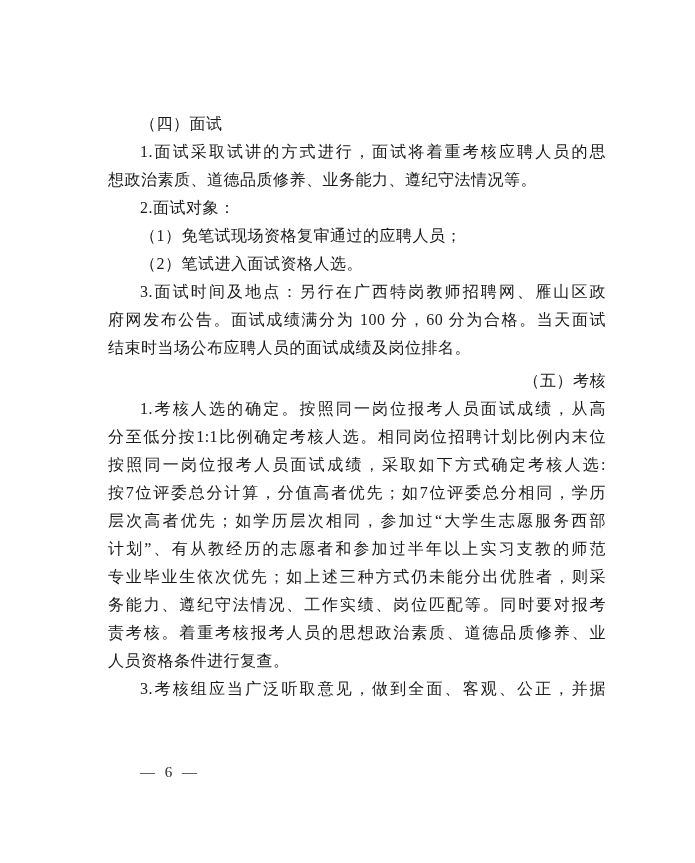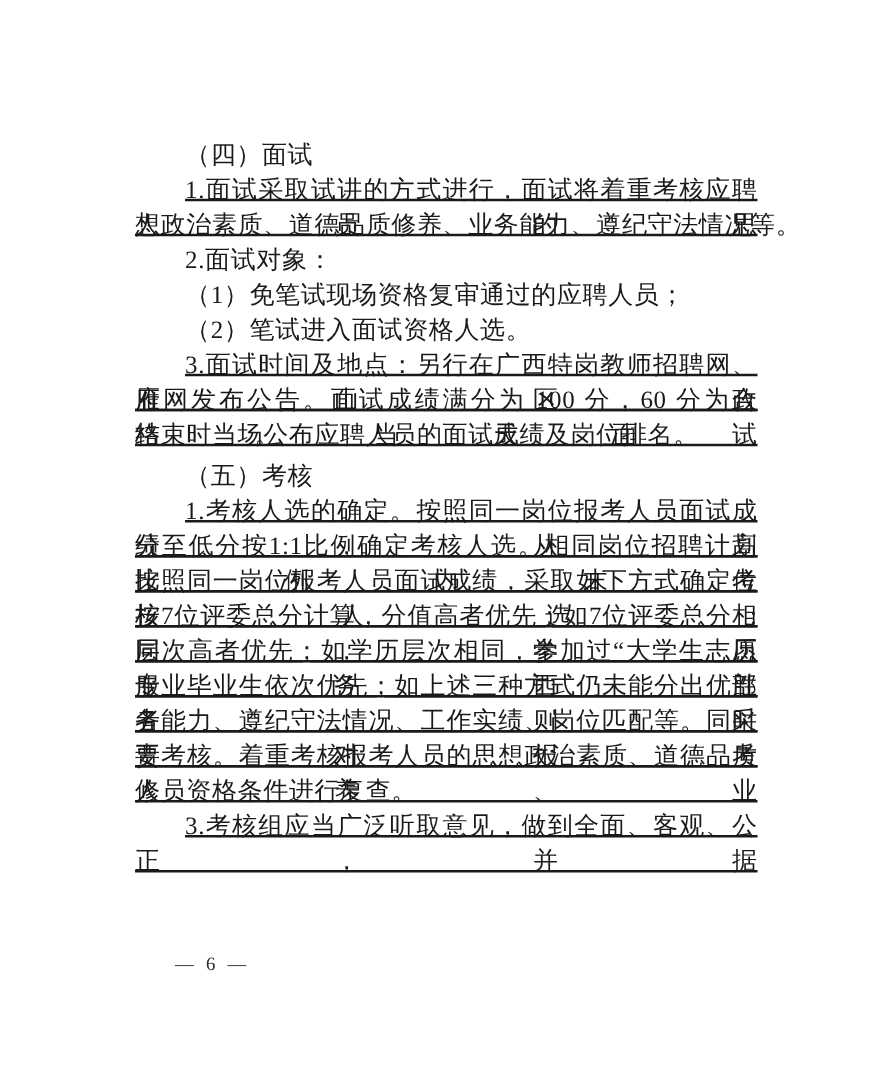--- a/index.html
+++ b/index.html
@@ -18,39 +18,39 @@
   }
   .content {
     position: absolute;
     left: 108px;
     top: 110px;
     width: 498px;
   }
   .ln {
     height: 28px;
     line-height: 28px;
-    font-size: 20px;
+    font-size: 16px;
     letter-spacing: 0.5px;
     white-space: nowrap;
     color: #1a1a1a;
   }
   
   .jf {
     white-space: normal;
     text-align: justify;
     text-align-last: justify;
-    text-decoration: underline;
   }
   
   .ind {
     text-indent: 2em;
   }
   
   .gap {
     margin-top: 5px;
+    text-align: right;
   }
   .footer {
     position: absolute;
     left: 140px;
     top: 762px;
     font-size: 15px;
     line-height: 20px;
     letter-spacing: 3px;
     color: #2b2b2b;
     white-space: pre;
@@ -69,20 +69,21 @@
     <div class="ln ind">（2）笔试进入面试资格人选。</div>
     <div class="ln ind jf">3.面试时间及地点：另行在广西特岗教师招聘网、雁山区政</div>
     <div class="ln jf">府网发布公告。面试成绩满分为 100 分，60 分为合格。当天面试</div>
     <div class="ln">结束时当场公布应聘人员的面试成绩及岗位排名。</div>
     <div class="ln ind gap">（五）考核</div>
     <div class="ln ind jf">1.考核人选的确定。按照同一岗位报考人员面试成绩，从高</div>
     <div class="ln jf">分至低分按1:1比例确定考核人选。相同岗位招聘计划比例内末位</div>
     <div class="ln jf">按照同一岗位报考人员面试成绩，采取如下方式确定考核人选:</div>
     <div class="ln jf">按7位评委总分计算，分值高者优先；如7位评委总分相同，学历</div>
     <div class="ln jf">层次高者优先；如学历层次相同，参加过“大学生志愿服务西部</div>
+    <div class="ln jf">计划”、有从教经历的志愿者和参加过半年以上实习支教的师范</div>
     <div class="ln jf">专业毕业生依次优先；如上述三种方式仍未能分出优胜者，则采</div>
     <div class="ln jf">务能力、遵纪守法情况、工作实绩、岗位匹配等。同时要对报考</div>
     <div class="ln jf">责考核。着重考核报考人员的思想政治素质、道德品质修养、业</div>
     <div class="ln">人员资格条件进行复查。</div>
     <div class="ln ind jf">3.考核组应当广泛听取意见，做到全面、客观、公正，并据</div>
   </div>
 
   <div class="footer">— 6 —</div>
 </div>
 

